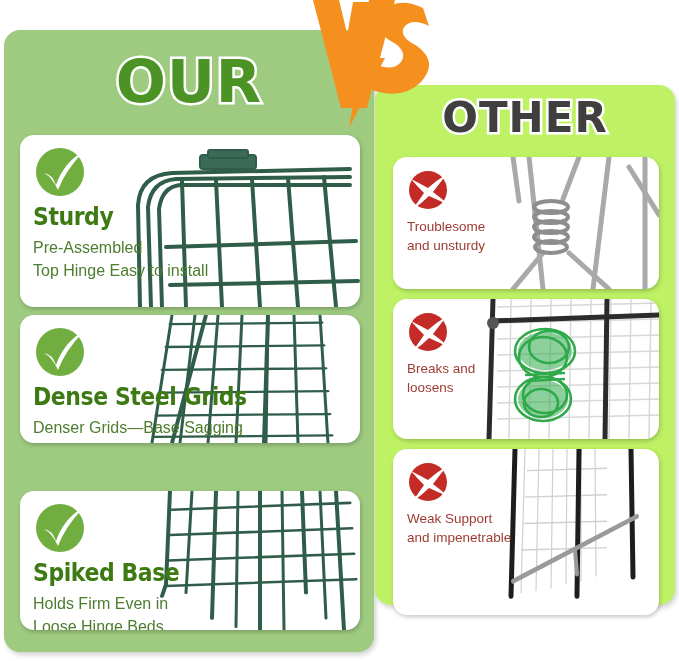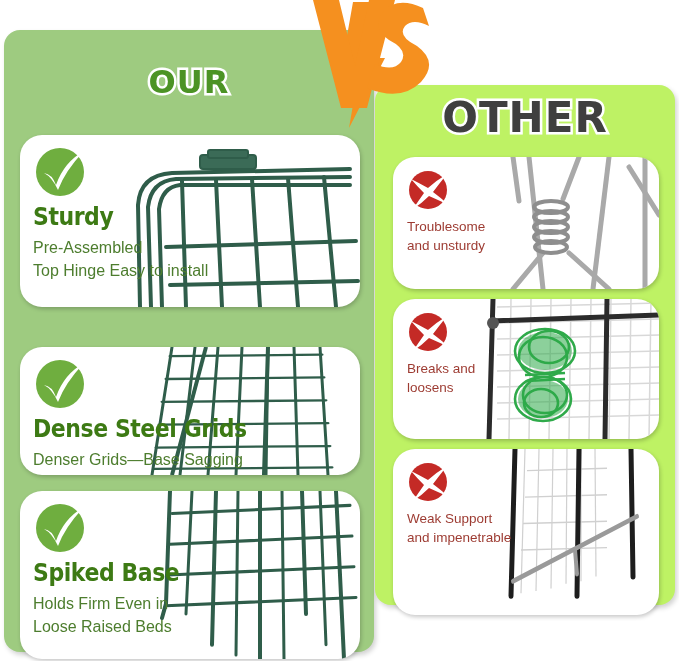--- a/index.html
+++ b/index.html
@@ -42,21 +42,21 @@
     text-align: center;
     font-weight: bold;
     font-family: "DejaVu Sans", sans-serif;
     letter-spacing: 1px;
     user-select: none;
   }
   #our-title {
     position: absolute;
     left: 0; right: 0;
     top: 28px;
-    font-size: 32px;
+    font-size: 59px;
     line-height: 48px;
     color: #4c9325;
     -webkit-text-stroke: 5px #ffffff;
     paint-order: stroke fill;
     text-shadow: 0 0 1px #ffffff;
   }
   #other-title {
     position: absolute;
     left: 0; right: 0;
     top: 12px;
@@ -75,28 +75,28 @@
     width: 135px;
     height: 135px;
     z-index: 40;
     pointer-events: none;
   }
 
   
   .card {
     position: absolute;
     background: #ffffff;
-    border-radius: 22px;
+    border-radius: 14px;
     overflow: hidden;
     box-shadow: 1px 2px 4px rgba(0,0,0,0.22);
   }
   .our-card { left: 16px; width: 340px; }
   #our-card-0 { top: 105px; height: 172px; }
-  #our-card-1 { top: 285px; height: 128px; margin-top: 32px; }
-  #our-card-2 { top: 461px; height: 168px; }
+  #our-card-1 { top: 285px; height: 128px; }
+  #our-card-2 { top: 461px; height: 139px; }
 
   .other-card { left: 18px; width: 266px; }
   #other-card-0 { top: 72px; height: 132px; }
   #other-card-1 { top: 214px; height: 140px; }
   #other-card-2 { top: 364px; height: 166px; }
 
   .card-text {
     position: relative;
     z-index: 6;
     padding: 10px 0 0 12px;
@@ -240,21 +240,21 @@
         </g>
       </svg>
     </div>
     <div class="card-text">
       <svg class="check-icon" viewBox="0 0 58 56">
         <circle cx="28" cy="27" r="24" fill="#6fae3f"></circle>
         <path d="M12 28 Q20 29 24 40 Q32 17 52 6 Q33 26 26 45 Q20 32 12 28 Z" fill="#ffffff"></path>
       </svg>
       <div class="our-head">Spiked Base</div>
       <div class="our-body">Holds Firm Even in
-Loose Raised Beds</div>
+Loose Hinge Beds</div>
     </div>
   </div>
 </div>
 
 <div class="panel" id="other-panel">
 
   <div class="panel-title" id="other-title">OTHER</div>
 
   <div class="card other-card" id="other-card-0">
     <div class="art">

